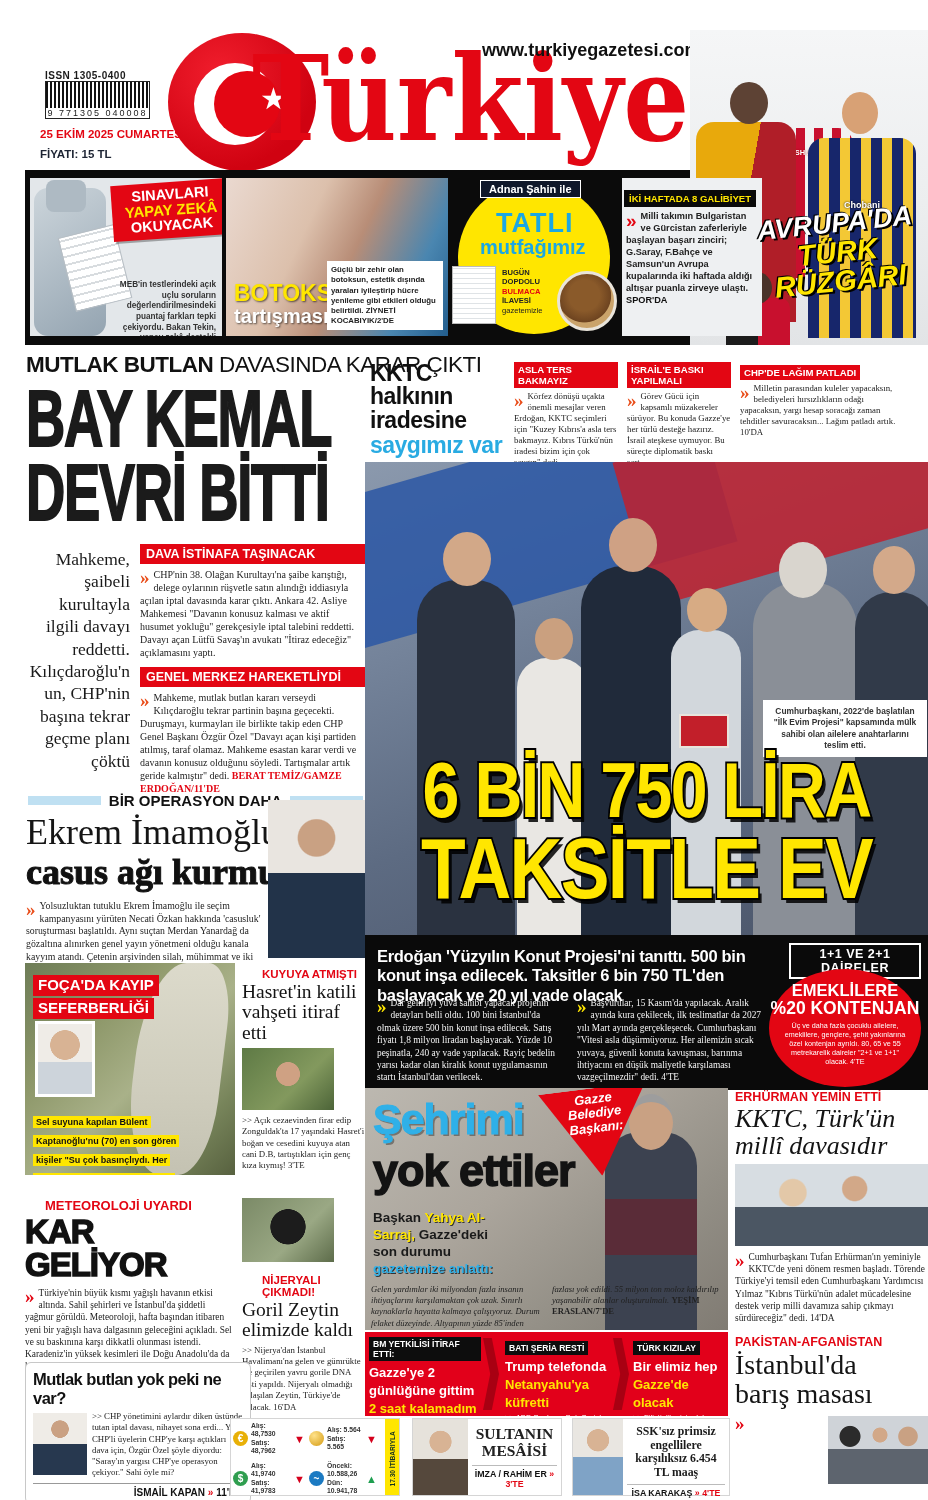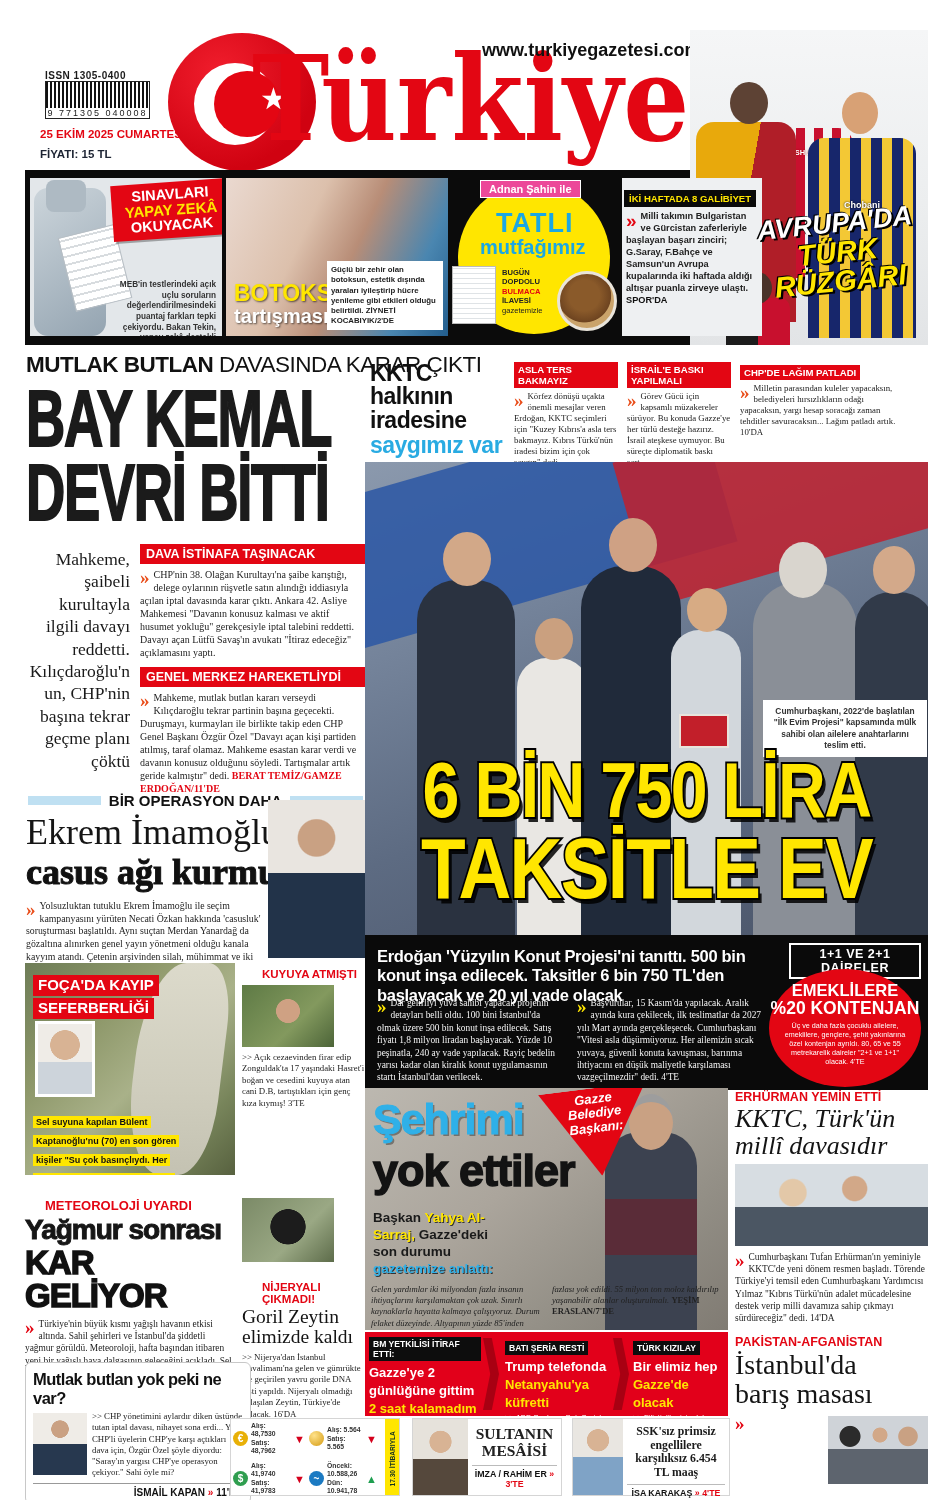--- a/index.html
+++ b/index.html
@@ -27,21 +27,21 @@
   .strip{background:#0b0b0b;}
   .card{position:absolute;overflow:hidden;}
   .ai-badge{position:absolute;background:#e30613;color:#fff;transform:rotate(-4deg);
             padding:5px 7px;text-align:center;font-weight:bold;line-height:1.05;box-shadow:2px 2px 0 rgba(0,0,0,.3);}
   .ai-badge .y{color:#ffe600;}
   .small-right{font-size:8.2px;font-weight:bold;color:#333;text-align:right;line-height:1.3;margin-top:24px;}
   .botox-t1{color:#ffe600;font-weight:bold;font-size:23px;line-height:.95;text-shadow:1px 1px 2px rgba(0,0,0,.6);}
   .botox-t2{color:#fff;font-weight:bold;font-size:20px;text-shadow:1px 1px 2px rgba(0,0,0,.6);}
   .botox-cap{background:#fff;font-size:7.8px;font-weight:bold;color:#222;padding:4px;line-height:1.3;}
   .tatli-circle{position:absolute;border-radius:50%;background:#ffe600;}
-  .tatli-tab{position:absolute;background:#ec4899;color:#fff;font-weight:bold;font-size:11px;padding:2px 8px;border:1px solid #fff;}
+  .tatli-tab{position:absolute;background:#0f172a;color:#fff;font-weight:bold;font-size:11px;padding:2px 8px;border:1px solid #fff;}
   .tatli-t1{color:#1ba7e3;font-weight:bold;font-size:27px;letter-spacing:1px;}
   .tatli-t2{color:#1ba7e3;font-weight:bold;font-size:20px;}
   .tatli-p{font-size:7.6px;font-weight:bold;color:#222;line-height:1.25;}
   .tatli-p .rd{color:#e30613;}
   .bulmaca{background:#fff,#fff;background:repeating-linear-gradient(0deg,#fff 0 4px,#dfe3e6 4px 5px),repeating-linear-gradient(90deg,#fff 0 4px,#dfe3e6 4px 5px);border:1px solid #bbb;}
   .sports-label{display:inline-block;background:#0a0a0a;color:#ffe600;font-weight:bold;font-size:9.6px;padding:3px 5px;}
   .sports-body{font-size:9.2px;color:#222;font-weight:bold;line-height:1.3;}
   .avrupa{transform:rotate(-6deg);font-style:italic;font-weight:bold;text-align:center;line-height:1.02;}
   .avrupa .w{color:#fff;font-size:27px;text-shadow:2px 2px 0 #000,-1px -1px 0 #000;}
   .avrupa .y{color:#ffe600;font-size:29px;text-shadow:2px 2px 0 #000,-1px -1px 0 #000;}
@@ -327,36 +327,36 @@
     <div class="abs" style="left:8px;top:12px;">
       <div class="foca-label">FOÇA'DA KAYIP</div><br>
       <div class="foca-label" style="margin-top:2px;">SEFERBERLİĞİ</div>
     </div>
     <div class="abs ph" style="left:10px;top:58px;width:54px;height:70px;border:3px solid #fff;background:radial-gradient(circle at 50% 30%,#d8b394 0 26%,rgba(0,0,0,0) 27%),linear-gradient(180deg,#efece7 0 55%,#cdd4db 55%);"></div>
     <div class="abs hl-cap" style="left:8px;top:148px;width:150px;"><span>Sel suyuna kapılan Bülent Kaptanoğlu'nu (70) en son gören kişiler "Su çok basınçlıydı. Her şey bir anda oldu. Bağırdık ama bizi duymadı" dedi. 3'TE</span></div>
   </div>
 
   <div class="abs" style="left:242px;top:968px;width:123px;">
     <div class="red-kick">KUYUYA ATMIŞTI</div>
+    <div class="ser col2-h" style="margin-top:2px;">Hasret'in katili vahşeti itiraf etti</div>
     <div class="ph" style="margin-top:5px;width:92px;height:62px;background:radial-gradient(circle at 50% 42%,#cfa183 0 20%,rgba(0,0,0,0) 21%),linear-gradient(135deg,#5e7a45,#83995e 60%,#4c6438);"></div>
     <div class="col2-body" style="margin-top:5px;">&gt;&gt; Açık cezaevinden firar edip Zonguldak'ta 17 yaşındaki Hasret'i boğan ve cesedini kuyuya atan cani D.B, tartıştıkları için genç kıza kıymış! 3'TE</div>
   </div>
   <div class="abs" style="left:242px;top:1198px;width:123px;">
     <div class="ph" style="width:92px;height:64px;background:radial-gradient(circle at 50% 45%,#1c1c1c 0 30%,rgba(0,0,0,0) 31%),linear-gradient(135deg,#7b8a67,#9aa884 60%,#5d6c4a);"></div>
-    <div class="red-kick" style="margin-top:19px;">NİJERYALI ÇIKMADI!</div>
+    <div class="red-kick" style="margin-top:12px;">NİJERYALI ÇIKMADI!</div>
     <div class="ser col2-h" style="margin-top:2px;">
       <div>Goril Zeytin</div>
       <div>elimizde kaldı</div>
     </div>
     <div class="col2-body" style="margin-top:4px;">&gt;&gt; Nijerya'dan İstanbul Havalimanı'na gelen ve gümrükte ele geçirilen yavru gorile DNA testi yapıldı. Nijeryalı olmadığı anlaşılan Zeytin, Türkiye'de kalacak. 16'DA</div>
   </div>
 
   <div class="abs" style="left:25px;top:1198px;width:210px;">
     <div class="red-kick" style="font-size:13px;">METEOROLOJİ UYARDI</div>
-    <div class="weather-h1" style="margin-top:3px;">Yağmur sonrası</div>
     <div class="weather-h2" style="margin-top:2px;">KAR GELİYOR</div>
     <div class="body-ser" style="margin-top:6px;font-size:9.4px;">
       <span class="q q-rd">»</span><span>Türkiye'nin büyük kısmı yağışlı havanın etkisi altında. Sahil şehirleri ve İstanbul'da şiddetli yağmur görüldü. Meteoroloji, hafta başından itibaren yeni bir yağışlı hava dalgasının geleceğini açıkladı. Sel ve su baskınına karşı dikkatli olunması istendi. Karadeniz'in yüksek kesimleri ile Doğu Anadolu'da da kar bekleniyor. 3'TE</span>
     </div>
   </div>
 
   <div class="abs kapan" style="left:25px;top:1362px;width:210px;height:126px;padding:7px;">
     <div class="kapan-h">Mutlak butlan yok peki ne var?</div>
     <div class="kapan-body" style="margin-top:3px;">
       <span class="ph" style="float:left;width:54px;height:62px;margin:2px 5px 0 0;display:block;background:radial-gradient(circle at 50% 26%,#caa183 0 16%,rgba(0,0,0,0) 17%),linear-gradient(180deg,#efece7 0 50%,#27384f 50%);"></span>

